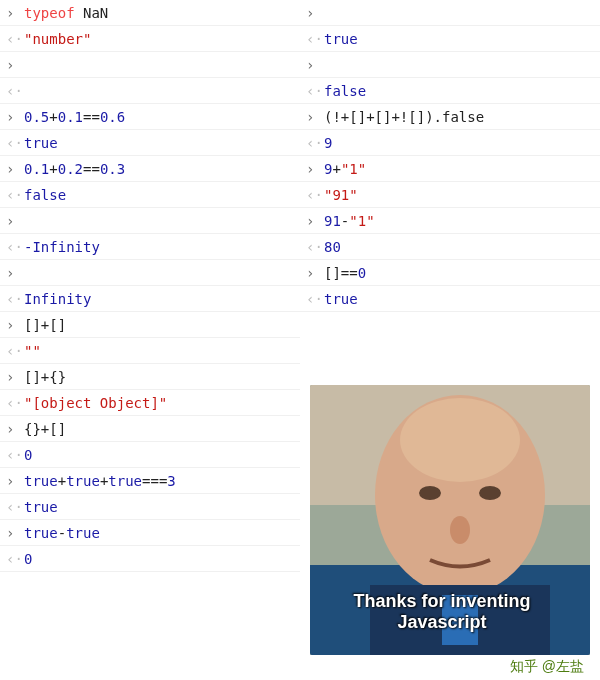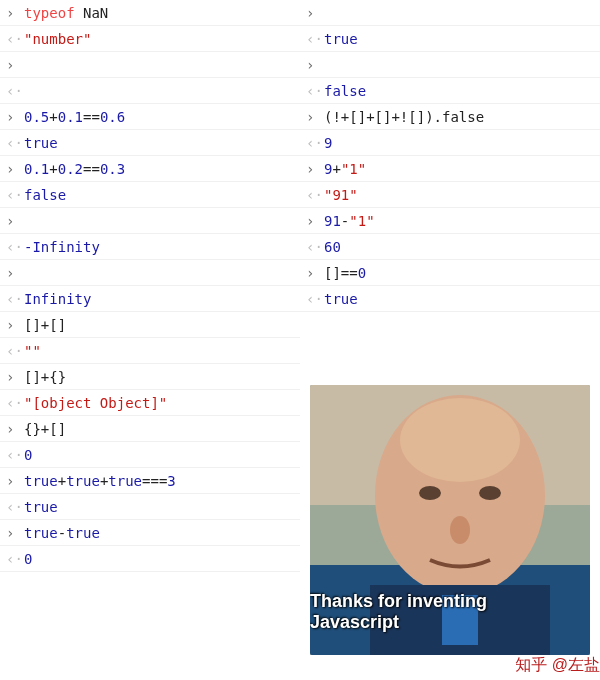--- a/index.html
+++ b/index.html
@@ -54,33 +54,34 @@
       height: 270px;
       background: linear-gradient(180deg,#b5a490 0%,#a8896f 30%,#8a6350 55%,#3a5a7a 75%,#1a3a5a 100%);
       border-radius: 2px;
       overflow: hidden;
     }
     .photo svg { width: 100%; height: 100%; display: block; }
     .caption {
       position: absolute;
       bottom: 22px;
       left: 0; right: 16px;
+      text-align: center;
       color: #fff;
       font-family: Arial, sans-serif;
       font-size: 18px;
       font-weight: bold;
       text-shadow: 1px 1px 2px rgba(0,0,0,0.9), -1px -1px 2px rgba(0,0,0,0.9);
     }
     .watermark {
       position: absolute;
-      right: 0;
+      right: 16px;
       bottom: 4px;
-      color: #b91c1c;
+      color: #4d7c0f;
       font-family: Arial, sans-serif;
-      font-size: 16px;
+      font-size: 14px;
     }
   </style>
 </head>
 <body>
 
 <div class="columns">
   <div class="col col-left" id="col-left">
       <div class="line"><span class="marker in">›</span><span class="content"><span class="kw">typeof </span><span class="id">NaN</span></span></div>
       <div class="line"><span class="marker out">‹·</span><span class="content"><span class="str">"number"</span></span></div>
       <div class="line"><span class="marker in">›</span></div>
@@ -107,21 +108,21 @@
   <div class="col col-right" id="col-right">
     <div class="line"><span class="marker in">›</span></div>
       <div class="line"><span class="marker out">‹·</span><span class="content"><span class="bool">true</span></span></div>
       <div class="line"><span class="marker in">›</span></div>
       <div class="line"><span class="marker out">‹·</span><span class="content"><span class="bool">false</span></span></div>
       <div class="line"><span class="marker in">›</span><span class="content"><span class="op">(!+[]+[]+![]).</span><span class="id">false</span></span></div>
       <div class="line"><span class="marker out">‹·</span><span class="content"><span class="num">9</span></span></div>
       <div class="line"><span class="marker in">›</span><span class="content"><span class="num">9</span><span class="op">+</span><span class="str">"1"</span></span></div>
       <div class="line"><span class="marker out">‹·</span><span class="content"><span class="str">"91"</span></span></div>
       <div class="line"><span class="marker in">›</span><span class="content"><span class="num">91</span><span class="op">-</span><span class="str">"1"</span></span></div>
-      <div class="line"><span class="marker out">‹·</span><span class="content"><span class="num">60</span></span></div>
+      <div class="line"><span class="marker out">‹·</span><span class="content"><span class="num">80</span></span></div>
       <div class="line"><span class="marker in">›</span><span class="content"><span class="op">[]==</span><span class="num">0</span></span></div>
       <div class="line"><span class="marker out">‹·</span><span class="content"><span class="bool">true</span></span></div>
       <div class="photo">
       <svg viewBox="0 0 280 270" preserveAspectRatio="xMidYMid slice">
         <rect width="280" height="270" fill="#9ca898"></rect>
         <rect x="0" y="0" width="280" height="120" fill="#c7bba6"></rect>
         <rect x="0" y="180" width="280" height="90" fill="#1f4e7a"></rect>
         <ellipse cx="150" cy="110" rx="85" ry="100" fill="#d8a98a"></ellipse>
         <ellipse cx="150" cy="55" rx="60" ry="42" fill="#e0b896"></ellipse>
         <ellipse cx="120" cy="108" rx="11" ry="7" fill="#5a4030"></ellipse>

